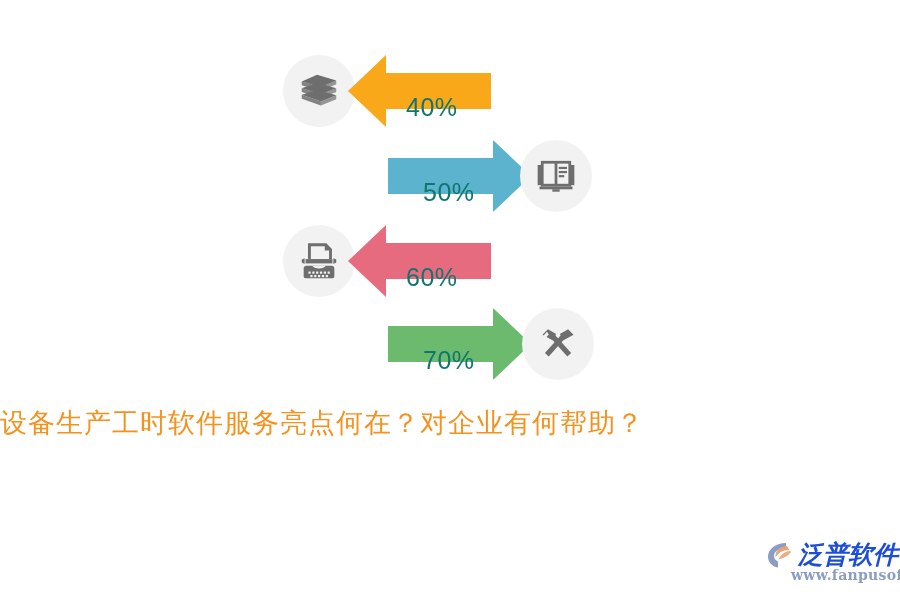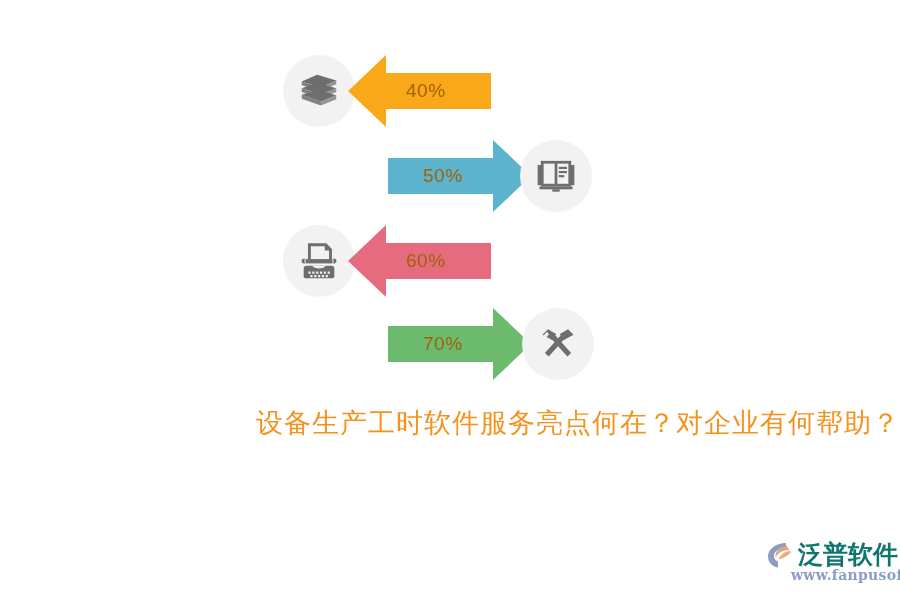--- a/index.html
+++ b/index.html
@@ -44,25 +44,25 @@
   .arrow-shape {
     position: absolute;
     left: 0;
     top: 0;
     width: 100%;
     height: 100%;
   }
 
   .arrow-label {
     position: absolute;
-    top: 0;
+    top: 16px;
     height: 72px;
     line-height: 72px;
-    font-size: 19px;
-    color: #a16207;
+    font-size: 25px;
+    color: #0f766e;
     font-family: "Liberation Sans", "DejaVu Sans", sans-serif;
     letter-spacing: 0.5px;
     white-space: nowrap;
   }
 
   
   #badge-books    { left: 283px; top: 55px;  }
   #badge-openbook { left: 520px; top: 140px; }
   #badge-printer  { left: 283px; top: 225px; }
   #badge-tools    { left: 522px; top: 308px; }
@@ -76,21 +76,21 @@
   #arrow-label-2 { left: 35px; text-align: right; }
   #arrow-label-3 { left: 58px; }
   #arrow-label-4 { left: 35px; text-align: right; }
 
   
   #headline {
     position: absolute;
     left: 0;
     top: 405px;
     width: 900px;
-    text-align: right;
+    text-align: left;
     font-family: "DejaVu Serif", "Liberation Serif", serif;
     font-size: 27px;
     letter-spacing: 1px;
     color: #f5921e;
     white-space: nowrap;
   }
 
   
   #brand {
     position: absolute;
@@ -104,23 +104,24 @@
     left: 0;
     top: 2px;
   }
   #brand-name {
     position: absolute;
     left: 33px;
     top: 0px;
     font-family: "DejaVu Sans", "Liberation Sans", sans-serif;
     font-size: 25px;
     font-weight: bold;
-    color: #0f766e;
+    color: #1d4ed8;
     letter-spacing: 0px;
     white-space: nowrap;
+    font-style: italic;
   }
   #brand-url {
     position: absolute;
     left: 26px;
     top: 29px;
     font-family: "DejaVu Serif", "Liberation Serif", serif;
     font-size: 14px;
     font-weight: bold;
     color: #8b9dc3;
     letter-spacing: 0.3px;

